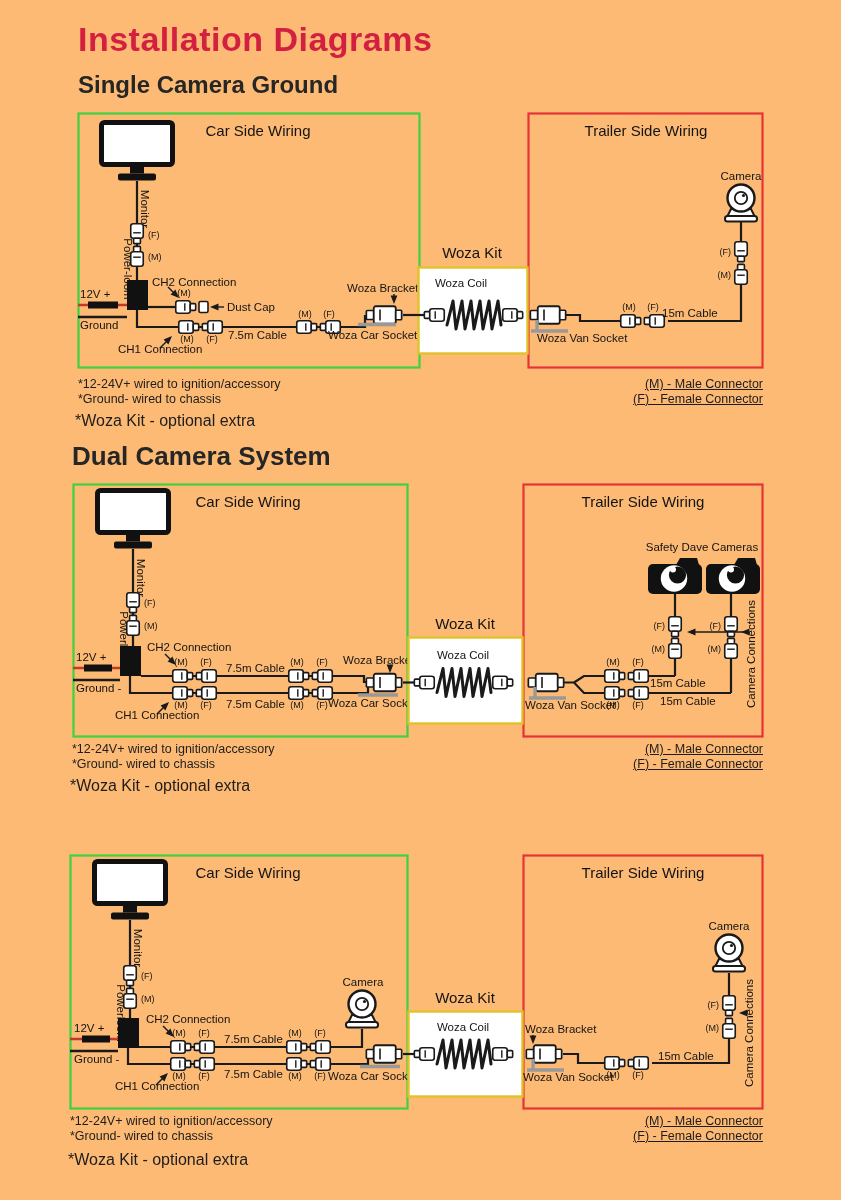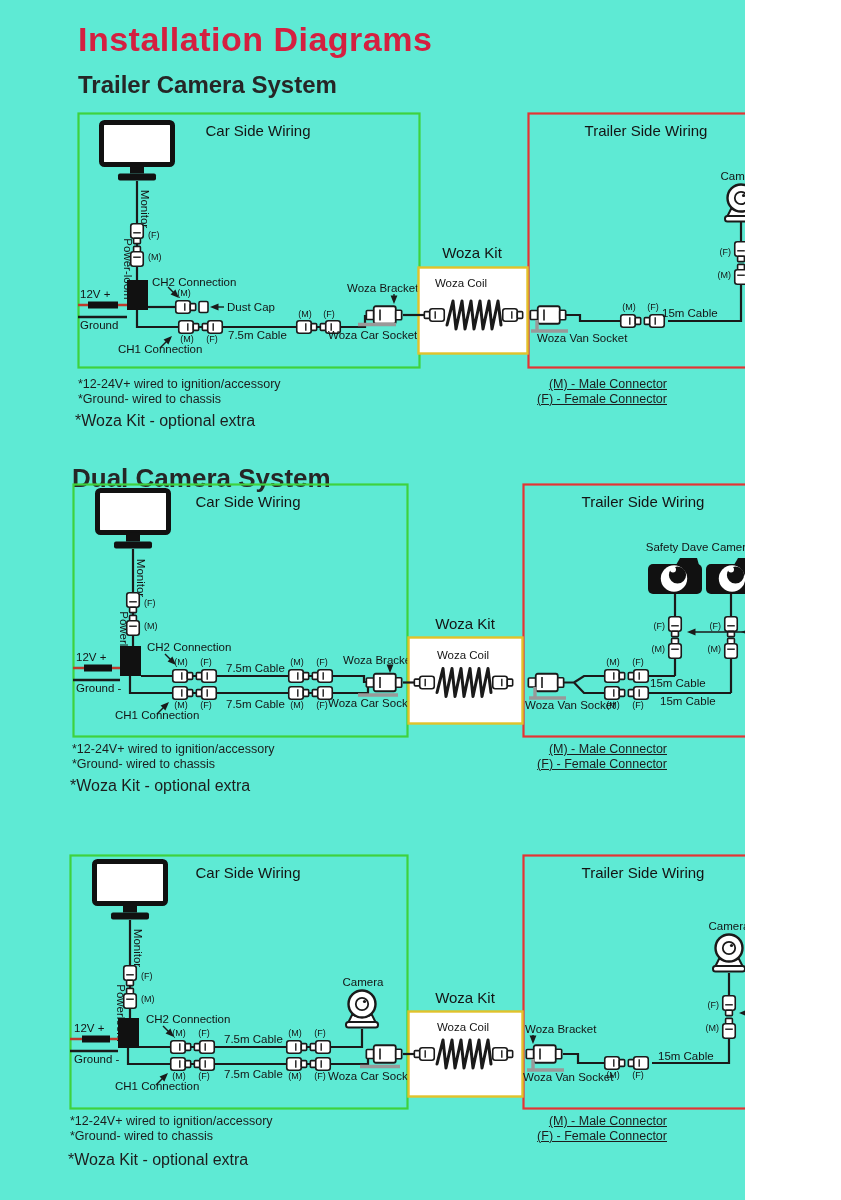--- a/index.html
+++ b/index.html
@@ -1,21 +1,21 @@
 <!DOCTYPE html>
 <html><head>
 <meta charset="utf-8">
 <style>
   * { margin:0; padding:0; box-sizing:border-box; }
   body { background:#ffffff; font-family:"Liberation Sans", sans-serif; }
-  #canvas { position:relative; width:745px; height:1200px; background:#5eead4; overflow:hidden; }
+  #canvas { position:relative; width:841px; height:1200px; background:#fdba74; overflow:hidden; }
   .page-title { position:absolute; left:78px; top:20px; font-size:34px; font-weight:bold; color:#d42040; letter-spacing:0.5px; }
   .section-heading { position:absolute; font-weight:bold; color:#262626; }
   .h1 { left:78px; top:71px; font-size:24px; }
-  .h2 { left:72px; top:463px; font-size:26px; }
+  .h2 { left:72px; top:441px; font-size:26px; }
   .h3 { left:65px; top:812px; font-size:26px; }
   .dsvg { position:absolute; left:0; }
   .fnote { position:absolute; font-size:12.5px; line-height:14.5px; color:#1d1d1d; }
   .legend { position:absolute; right:78px; text-align:right; font-size:12.5px; line-height:14.5px; color:#1d1d1d;text-decoration:underline; }
   .kitnote { position:absolute; font-size:16px; color:#1d1d1d; }
   
   text { font-family:"Liberation Sans", sans-serif; fill:#141414; }
   .box-title { font-size:15px; }
   .kit-title { font-size:15px; }
   .lbl { font-size:11.5px; }
@@ -76,21 +76,21 @@
         <rect x="0" y="8" width="54" height="30" rx="5" fill="#111"></rect>
         <circle cx="26" cy="22.5" r="13.2" fill="#fff"></circle>
         <circle cx="29.5" cy="19" r="8.6" fill="#111"></circle>
         <circle cx="25" cy="13.5" r="3" fill="#fff"></circle>
       </g>
       <path id="ah" d="M0,0 L-8.5,-3.4 L-8.5,3.4 Z" fill="#1a1a1a"></path>
     </defs>
   </svg>
 
   <div class="page-title">Installation Diagrams</div>
-  <div class="section-heading h1">Trailer Camera System</div>
+  <div class="section-heading h1">Single Camera Ground</div>
 
   <svg class="dsvg" style="top:105px" width="841" height="270" viewBox="0 0 841 270">
     <rect x="78.5" y="8.5" width="341" height="254" fill="none" stroke="#3ed23e" stroke-width="2.2"></rect>
     <rect x="528.5" y="8.5" width="234" height="254" fill="none" stroke="#e43434" stroke-width="2.2"></rect>
     <text class="box-title mid" x="258" y="31">Car Side Wiring</text>
     <text class="box-title mid" x="646" y="31">Trailer Side Wiring</text>
 
     <use href="#monitor-icon" x="99" y="15"></use>
     <line x1="137" y1="76" x2="137" y2="176" stroke="#1a1a1a" stroke-width="2.2"></line>
     <text class="lbl mid" transform="translate(141,104) rotate(90)">Monitor</text>

